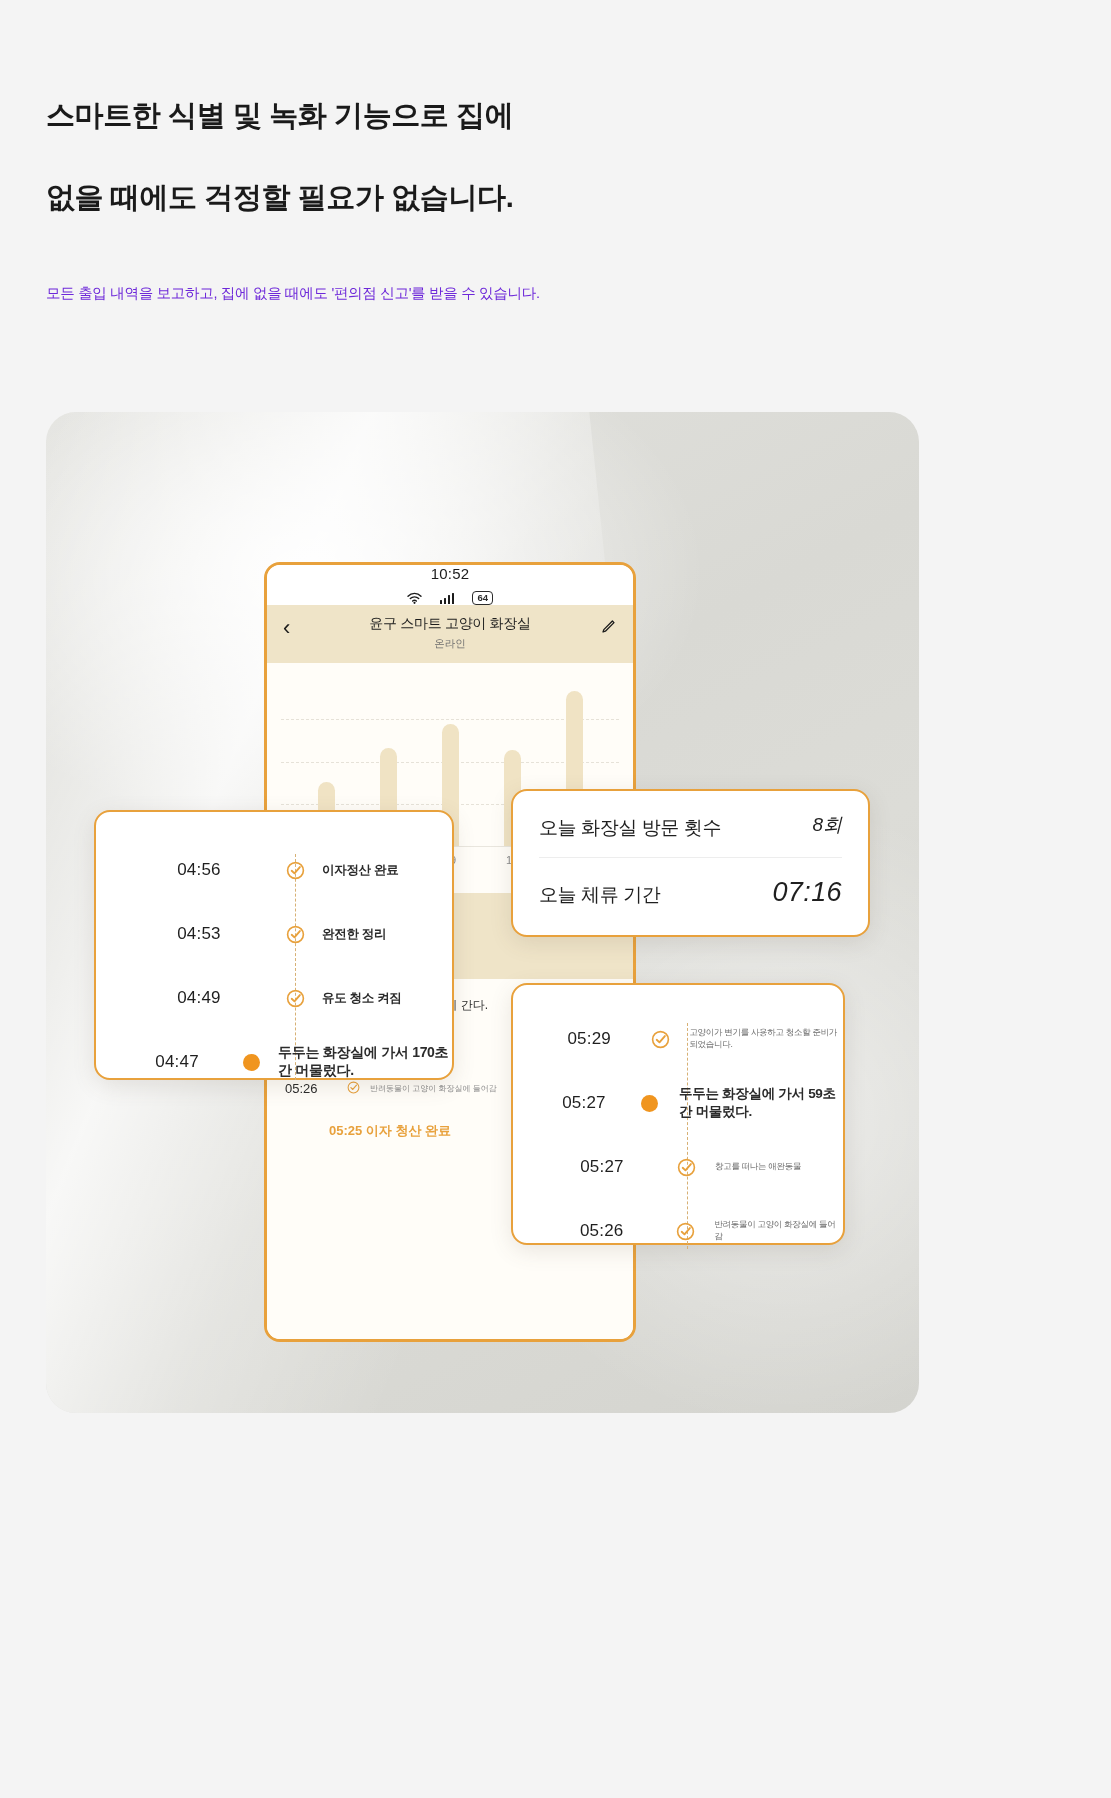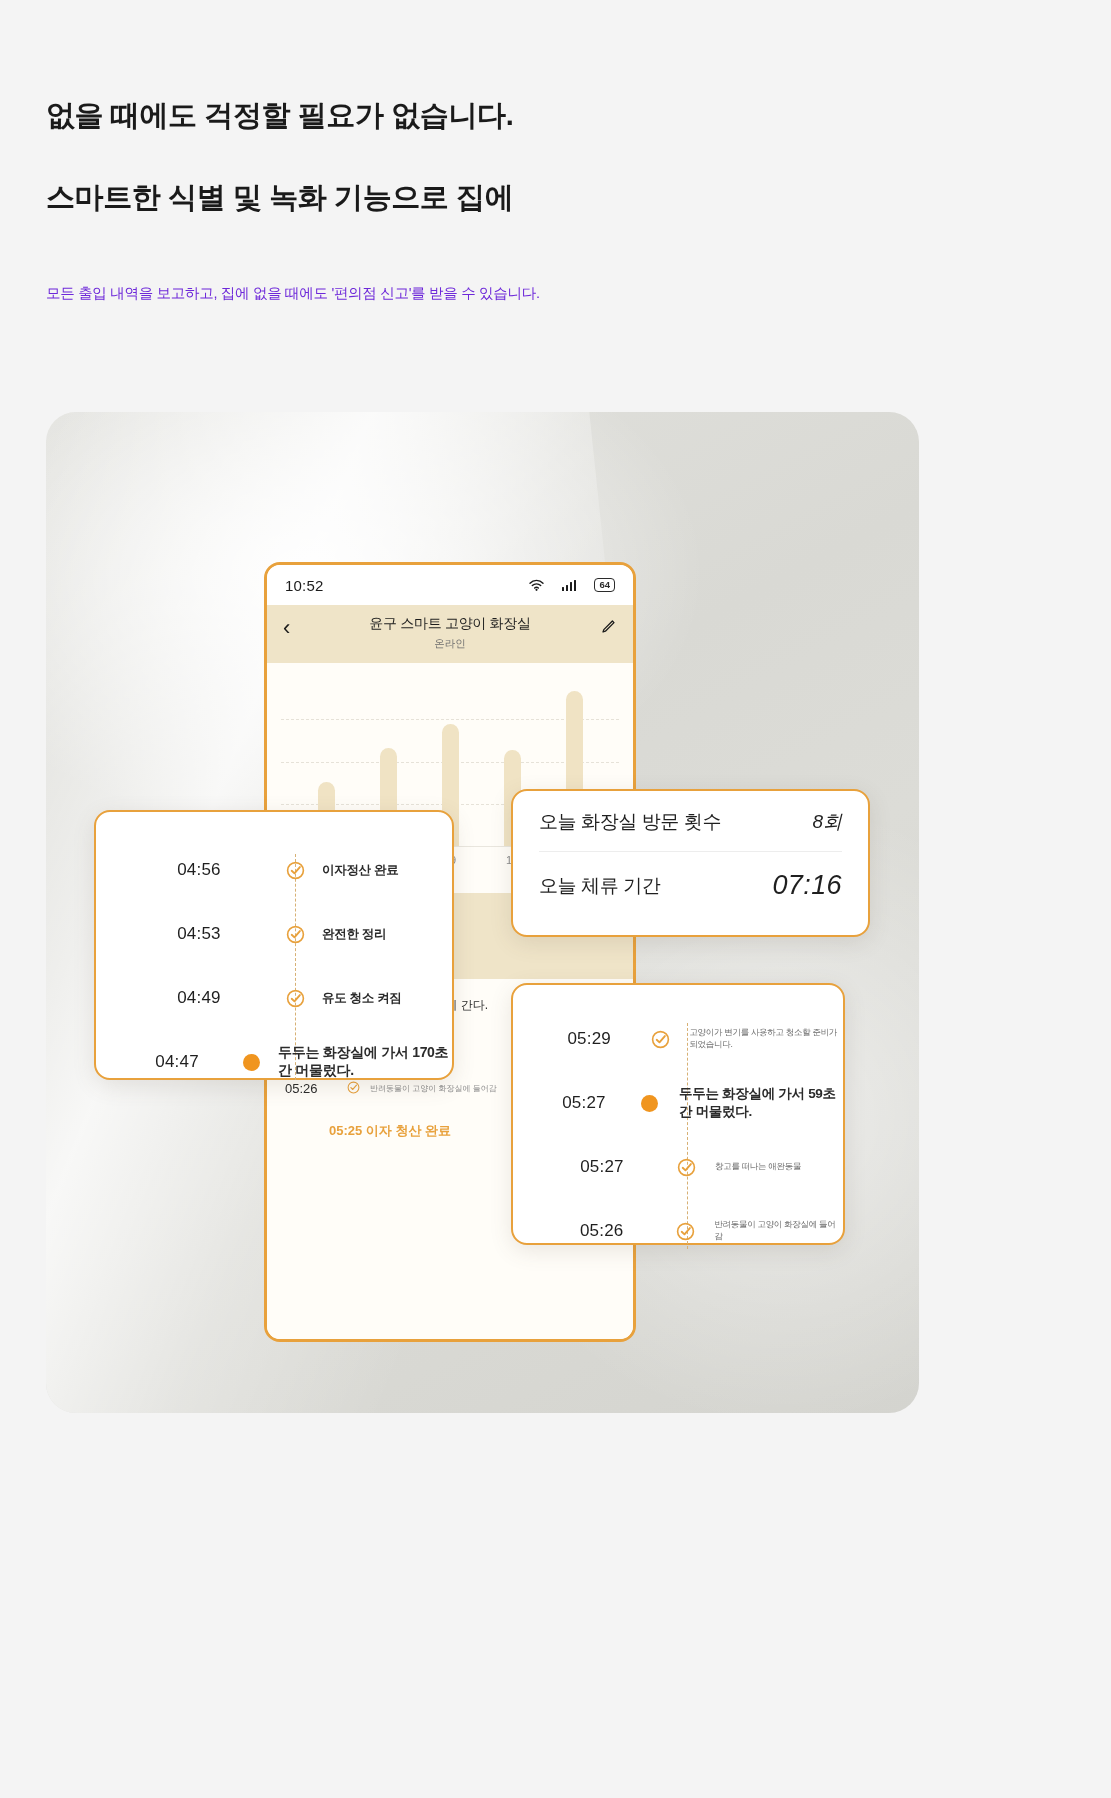--- a/index.html
+++ b/index.html
@@ -78,20 +78,21 @@
     background: #fffdf7;
     overflow: hidden;
   }
   .status-bar {
     height: 40px;
     background: #ffffff;
     display: flex;
     align-items: center;
     justify-content: space-between;
     padding: 0 18px;
+    flex-direction: column;
   }
   .status-time { font-size: 15px; color: #1c1c1c; letter-spacing: 0.2px; }
   .status-icons { display: flex; align-items: center; gap: 18px; }
 
   .wifi-ico { display: block; }
   .signal-bars { display: flex; align-items: flex-end; gap: 1.5px; height: 12px; }
   .signal-bars i { width: 2.5px; background: #1c1c1c; border-radius: 0.5px; display: block; }
   .signal-bars i:nth-child(1) { height: 4px; }
   .signal-bars i:nth-child(2) { height: 6px; }
   .signal-bars i:nth-child(3) { height: 8.5px; }
@@ -210,21 +211,21 @@
     height: 148px;
     padding: 18px 26px;
   }
   .stat-row {
     display: flex;
     align-items: center;
     justify-content: space-between;
   }
   .stat-row.first { padding-bottom: 16px; border-bottom: 1px solid #ededed; }
   .stat-row.second { padding-top: 18px; }
-  .stat-label { font-size: 19px; color: #1f1f1f; letter-spacing: -0.4px; }
+  .stat-label { font-size: 19px; color: #1f1f1f; letter-spacing: -0.4px; margin-top: 6px; }
   .stat-value { font-size: 19px; color: #1f1f1f; font-style: italic; }
   .stat-value.big { font-size: 27px; letter-spacing: 0.4px; }
 
   
   .card-left {
     left: 94px;
     top: 810px;
     width: 360px;
     height: 270px;
     padding: 26px 0 0 0;
@@ -283,22 +284,22 @@
   .card-right .tl-row { height: 64px; padding-left: 26px; }
   .card-right .tl-time { width: 126px; }
   .card-right .tl-mark { width: 42px; }
   .card-right .tl-text { font-size: 8.5px; margin-left: 8px; color: #6a6a6a; }
   .card-right .tl-row.hl .tl-text { font-size: 13.5px; font-weight: bold; color: #2b2b2b; }
 </style>
 </head>
 <body>
 
 <div class="headline">
+  <div class="headline-line">스마트한 식별 및 녹화 기능으로 집에</div>
   <div class="headline-line">없을 때에도 걱정할 필요가 없습니다.</div>
-  <div class="headline-line">스마트한 식별 및 녹화 기능으로 집에</div>
 </div>
 <div class="subtitle">모든 출입 내역을 보고하고, 집에 없을 때에도 '편의점 신고'를 받을 수 있습니다.</div>
 
 <div class="stage"></div>
 
 <div class="phone">
 
   <div class="status-bar">
     <div class="status-time">10:52</div>
     <div class="status-icons">

